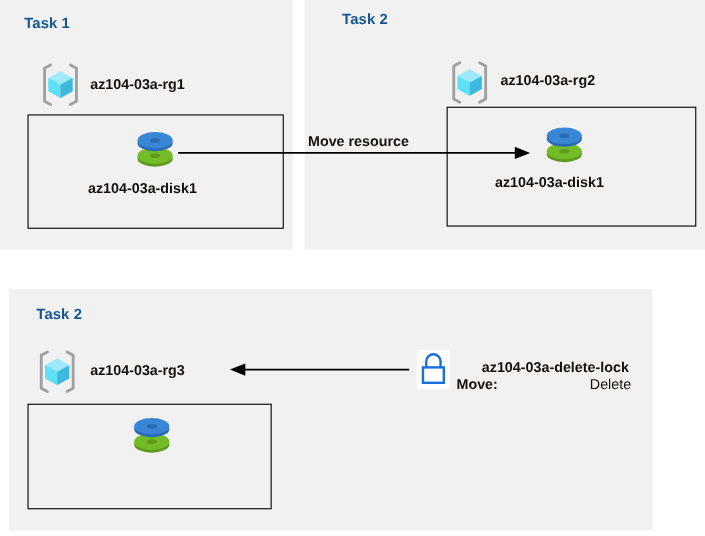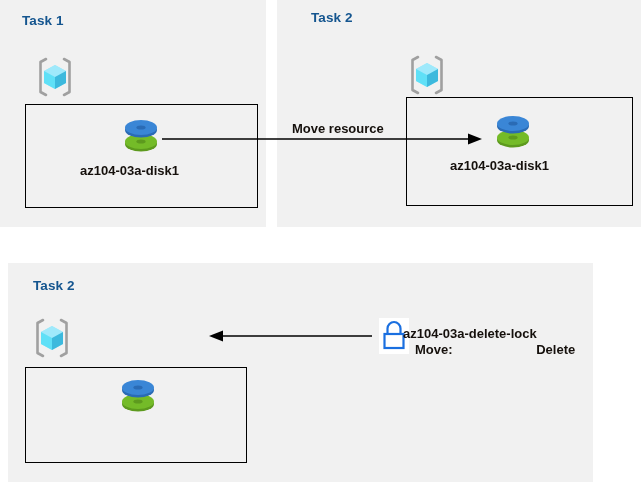--- a/index.html
+++ b/index.html
@@ -101,25 +101,25 @@
   }
 
   #label-rg1   { left: 82px;  top: 69px; }
   #label-rg2   { left: 455px; top: 65px; }
   #label-rg3   { left: 82px;  top: 329px; }
 
   #label-disk1 { left: 80px;  top: 163px; }
   #label-disk2 { left: 450px; top: 158px; }
   #label-disk3 { left: 77px;  top: 418px; }
 
-  #label-move  { left: 292px; top: 121px; }
-
-  #label-lock-name { left: 403px; top: 326px; }
+  #label-move  { left: 280px; top: 121px; }
+
+  #label-lock-name { left: 438px; top: 326px; }
   #label-lock-type { left: 415px; top: 342px; }
-  #label-lock-type .val { font-weight: bold; margin-left: 40px; }
+  #label-lock-type .val { font-weight: normal; margin-left: 40px; }
 
   
   #connectors {
     position: absolute;
     left: 0;
     top: 0;
     width: 641px;
     height: 487px;
     pointer-events: none;
   }
@@ -135,20 +135,21 @@
   <div class="rg-icon" id="rg1-icon">
     <svg viewBox="0 0 38 40" xmlns="http://www.w3.org/2000/svg">
       <path d="M10 2 L4.5 5 L4.5 35 L10 38" fill="none" stroke="#a0a0a0" stroke-width="2.6" stroke-linecap="round" stroke-linejoin="round"></path>
       <path d="M28 2 L33.5 5 L33.5 35 L28 38" fill="none" stroke="#a0a0a0" stroke-width="2.6" stroke-linecap="round" stroke-linejoin="round"></path>
       <polygon points="19,8 30,14 30,26 19,32 8,26 8,14" fill="#9fe9fb"></polygon>
       <polygon points="19,8 30,14 19,20 8,14" fill="#9fe9fb"></polygon>
       <polygon points="8,14 19,20 19,32 8,26" fill="#5fe0f7"></polygon>
       <polygon points="30,14 30,26 19,32 19,20" fill="#3cb9dd"></polygon>
     </svg>
   </div>
+  <div class="label" id="label-rg1">az104-03a-rg1</div>
 
   <div class="inner-box" id="box-task1"></div>
 
   <div class="disk-icon" id="disk1-icon">
     <svg viewBox="0 0 46 42" xmlns="http://www.w3.org/2000/svg">
       <ellipse cx="23" cy="30" rx="16" ry="7.5" fill="#5d9a1e"></ellipse>
       <ellipse cx="23" cy="27.5" rx="16" ry="7.5" fill="#74bb28"></ellipse>
       <ellipse cx="23" cy="27.5" rx="4.6" ry="2.1" fill="#5d9a1e"></ellipse>
       <ellipse cx="23" cy="16" rx="16" ry="7.5" fill="#2a6bb5"></ellipse>
       <ellipse cx="23" cy="13.5" rx="16" ry="7.5" fill="#3a86d6"></ellipse>
@@ -163,20 +164,21 @@
   <div class="rg-icon" id="rg2-icon">
     <svg viewBox="0 0 38 40" xmlns="http://www.w3.org/2000/svg">
       <path d="M10 2 L4.5 5 L4.5 35 L10 38" fill="none" stroke="#a0a0a0" stroke-width="2.6" stroke-linecap="round" stroke-linejoin="round"></path>
       <path d="M28 2 L33.5 5 L33.5 35 L28 38" fill="none" stroke="#a0a0a0" stroke-width="2.6" stroke-linecap="round" stroke-linejoin="round"></path>
       <polygon points="19,8 30,14 30,26 19,32 8,26 8,14" fill="#9fe9fb"></polygon>
       <polygon points="19,8 30,14 19,20 8,14" fill="#9fe9fb"></polygon>
       <polygon points="8,14 19,20 19,32 8,26" fill="#5fe0f7"></polygon>
       <polygon points="30,14 30,26 19,32 19,20" fill="#3cb9dd"></polygon>
     </svg>
   </div>
+  <div class="label" id="label-rg2">az104-03a-rg2</div>
 
   <div class="inner-box" id="box-task2"></div>
 
   <div class="disk-icon" id="disk2-icon">
     <svg viewBox="0 0 46 42" xmlns="http://www.w3.org/2000/svg">
       <ellipse cx="23" cy="30" rx="16" ry="7.5" fill="#5d9a1e"></ellipse>
       <ellipse cx="23" cy="27.5" rx="16" ry="7.5" fill="#74bb28"></ellipse>
       <ellipse cx="23" cy="27.5" rx="4.6" ry="2.1" fill="#5d9a1e"></ellipse>
       <ellipse cx="23" cy="16" rx="16" ry="7.5" fill="#2a6bb5"></ellipse>
       <ellipse cx="23" cy="13.5" rx="16" ry="7.5" fill="#3a86d6"></ellipse>
@@ -191,20 +193,21 @@
   <div class="rg-icon" id="rg3-icon">
     <svg viewBox="0 0 38 40" xmlns="http://www.w3.org/2000/svg">
       <path d="M10 2 L4.5 5 L4.5 35 L10 38" fill="none" stroke="#a0a0a0" stroke-width="2.6" stroke-linecap="round" stroke-linejoin="round"></path>
       <path d="M28 2 L33.5 5 L33.5 35 L28 38" fill="none" stroke="#a0a0a0" stroke-width="2.6" stroke-linecap="round" stroke-linejoin="round"></path>
       <polygon points="19,8 30,14 30,26 19,32 8,26 8,14" fill="#9fe9fb"></polygon>
       <polygon points="19,8 30,14 19,20 8,14" fill="#9fe9fb"></polygon>
       <polygon points="8,14 19,20 19,32 8,26" fill="#5fe0f7"></polygon>
       <polygon points="30,14 30,26 19,32 19,20" fill="#3cb9dd"></polygon>
     </svg>
   </div>
+  <div class="label" id="label-rg3">az104-03a-rg3</div>
 
   <div class="inner-box" id="box-task3"></div>
 
   <div class="disk-icon" id="disk3-icon">
     <svg viewBox="0 0 46 42" xmlns="http://www.w3.org/2000/svg">
       <ellipse cx="23" cy="30" rx="16" ry="7.5" fill="#5d9a1e"></ellipse>
       <ellipse cx="23" cy="27.5" rx="16" ry="7.5" fill="#74bb28"></ellipse>
       <ellipse cx="23" cy="27.5" rx="4.6" ry="2.1" fill="#5d9a1e"></ellipse>
       <ellipse cx="23" cy="16" rx="16" ry="7.5" fill="#2a6bb5"></ellipse>
       <ellipse cx="23" cy="13.5" rx="16" ry="7.5" fill="#3a86d6"></ellipse>

